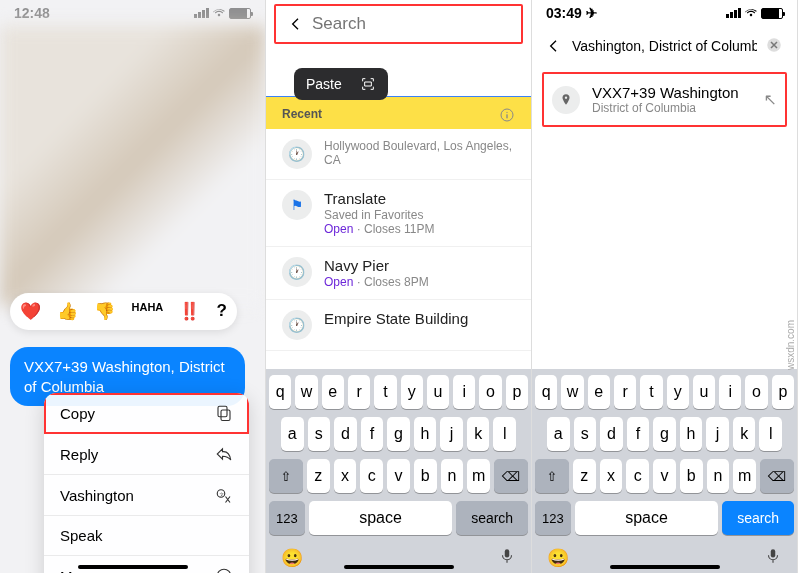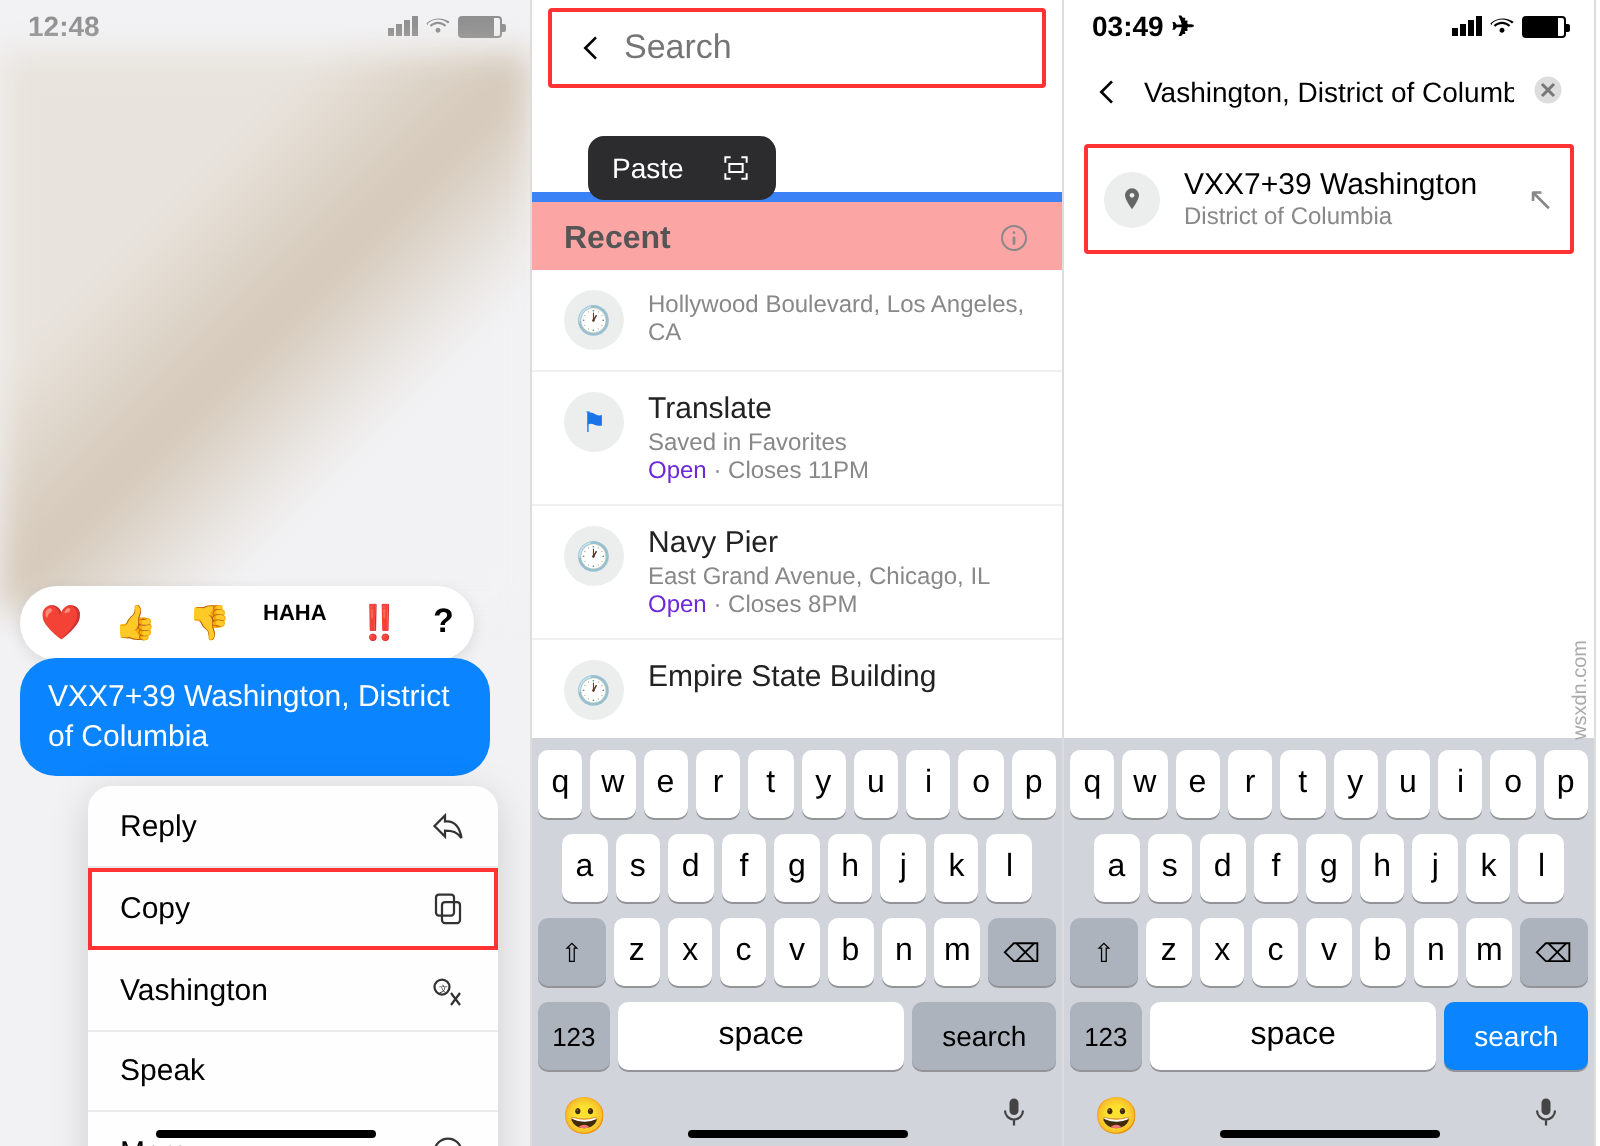--- a/index.html
+++ b/index.html
@@ -14,37 +14,37 @@
 .wifi{width:14px;height:10px}
 .bat{width:22px;height:11px;border:1px solid #000;border-radius:2px;position:relative}
 .bat::after{content:"";position:absolute;right:-3px;top:3px;width:2px;height:4px;background:#000;border-radius:0 1px 1px 0}
 .bat i{display:block;background:#000;height:100%;width:85%}
 
 
 .p1{background:linear-gradient(#f2f2f4,#f2f2f4)}
 .p1-blur{position:absolute;top:26px;left:0;right:0;height:280px;filter:blur(8px);background:linear-gradient(135deg,#e8e3dc 30%,#d4c8b8 50%,#f2f2f4 70%)}
 .p1 .status-bar{opacity:0.4}
 .reactions{position:absolute;top:293px;left:10px;background:#fff;border-radius:22px;padding:8px 10px;display:flex;gap:16px;font-size:17px;box-shadow:0 2px 8px rgba(0,0,0,0.1)}
-.msg-bubble{position:absolute;top:329px;left:10px;right:20px;background:#0a84ff;color:#fff;padding:10px 14px;border-radius:18px;font-size:15px;line-height:1.3}
+.msg-bubble{position:absolute;top:347px;left:10px;right:20px;background:#0a84ff;color:#fff;padding:10px 14px;border-radius:18px;font-size:15px;line-height:1.3}
 .ctx-menu{position:absolute;top:393px;left:44px;right:16px;background:rgba(255,255,255,0.92);border-radius:12px;overflow:hidden;box-shadow:0 4px 20px rgba(0,0,0,0.15)}
 .ctx-item{display:flex;justify-content:space-between;align-items:center;padding:11px 16px;font-size:15px;border-bottom:1px solid rgba(0,0,0,0.08)}
 .ctx-item:last-child{border-bottom:none}
 .ctx-item.hl{outline:2px solid #f33;outline-offset:-2px}
 .ctx-icon{width:18px;height:18px;opacity:0.8}
 .home-ind{position:absolute;bottom:4px;left:50%;transform:translateX(-50%);width:110px;height:4px;background:#000;border-radius:3px}
 
 
 .search-row{display:flex;align-items:center;gap:8px;padding:8px 12px}
 .back-btn{width:20px;height:20px;display:flex;align-items:center;justify-content:center}
 .search-input{flex:1;border:none;font-size:17px;outline:none;background:transparent}
 .mic-btn,.clear-btn{width:20px;height:20px}
 .hl-box{border:2px solid #f33;border-radius:2px}
 .paste-pop{position:absolute;top:68px;left:28px;background:#2c2c2e;color:#fff;border-radius:8px;padding:8px 12px;display:flex;align-items:center;gap:18px;font-size:14px}
 .paste-pop::before{content:"";position:absolute;top:-5px;left:20px;border:5px solid transparent;border-bottom-color:#2c2c2e}
-.section-head{display:flex;justify-content:space-between;padding:10px 16px 6px;font-size:16px;font-weight:600;color:#555;background:#fca5a5;border-top:5px solid #3b82f6}
+.section-head{display:flex;justify-content:space-between;padding:10px 16px 6px;font-size:12px;font-weight:600;color:#555;background:#fde047;border-top:1px solid #3b82f6}
 .place{display:flex;gap:12px;padding:10px 16px;border-bottom:1px solid #f0f0f0}
 .place-ic{width:30px;height:30px;border-radius:15px;background:#eceded;display:flex;align-items:center;justify-content:center;flex-shrink:0;font-size:14px;color:#777}
 .place-ic.flag{color:#1a73e8}
 .place-body{font-size:13px}
 .place-title{font-size:15px;color:#222;margin-bottom:1px}
 .place-sub{color:#888;font-size:12px}
 .open{color:#6d28d9}
 
 .kbd{position:absolute;bottom:0;left:0;right:0;background:#d1d4da;padding:6px 3px 4px}
 .krow{display:flex;justify-content:center;gap:4px;margin-bottom:8px}
@@ -95,31 +95,31 @@
     <span>👍</span>
     <span>👎</span>
     <span style="font-size:11px;font-weight:700">HAHA</span>
     <span>‼️</span>
     <span style="font-weight:700">?</span>
   </div>
   <div class="msg-bubble">
     <span>VXX7+39 Washington, District of Columbia</span>
   </div>
   <div class="ctx-menu">
-    <div class="ctx-item">
-      <span>Reply</span>
-      <svg class="ctx-icon" viewBox="0 0 24 24">
-          <path d="M10 9V5l-7 7 7 7v-4c5 0 8 1 11 5-1-6-4-12-11-11z" fill="none" stroke="#000" stroke-width="1.5"></path>
-        </svg>
-    </div>
     <div class="ctx-item hl">
       <span>Copy</span>
       <svg class="ctx-icon" viewBox="0 0 24 24">
           <rect x="8" y="8" width="12" height="14" rx="2" fill="none" stroke="#000" stroke-width="1.5"></rect>
           <rect x="4" y="3" width="12" height="14" rx="2" fill="none" stroke="#000" stroke-width="1.5"></rect>
+        </svg>
+    </div>
+    <div class="ctx-item">
+      <span>Reply</span>
+      <svg class="ctx-icon" viewBox="0 0 24 24">
+          <path d="M10 9V5l-7 7 7 7v-4c5 0 8 1 11 5-1-6-4-12-11-11z" fill="none" stroke="#000" stroke-width="1.5"></path>
         </svg>
     </div>
     <div class="ctx-item">
       <span>Vashington</span>
       <svg class="ctx-icon" viewBox="0 0 24 24">
           <circle cx="8" cy="10" r="5" fill="none" stroke="#000" stroke-width="1.5"></circle>
           <text x="6" y="13" font-size="6">文</text>
           <path d="M14 14l6 8m-6 0l6-8" stroke="#000" stroke-width="1.5"></path>
         </svg>
     </div>
@@ -178,21 +178,20 @@
     <div class="place-body">
       <div class="place-title">Translate</div>
       <div class="place-sub">Saved in Favorites</div>
       <div class="place-sub"><span class="open">Open</span> · <span>Closes 11PM</span></div>
     </div>
   </div>
   <div class="place">
     <div class="place-ic">🕐</div>
     <div class="place-body">
       <div class="place-title">Navy Pier</div>
-      <div class="place-sub">East Grand Avenue, Chicago, IL</div>
       <div class="place-sub"><span class="open">Open</span> · <span>Closes 8PM</span></div>
     </div>
   </div>
   <div class="place">
     <div class="place-ic">🕐</div>
     <div class="place-body">
       <div class="place-title">Empire State Building</div>
     </div>
   </div>
   <div class="kbd">

